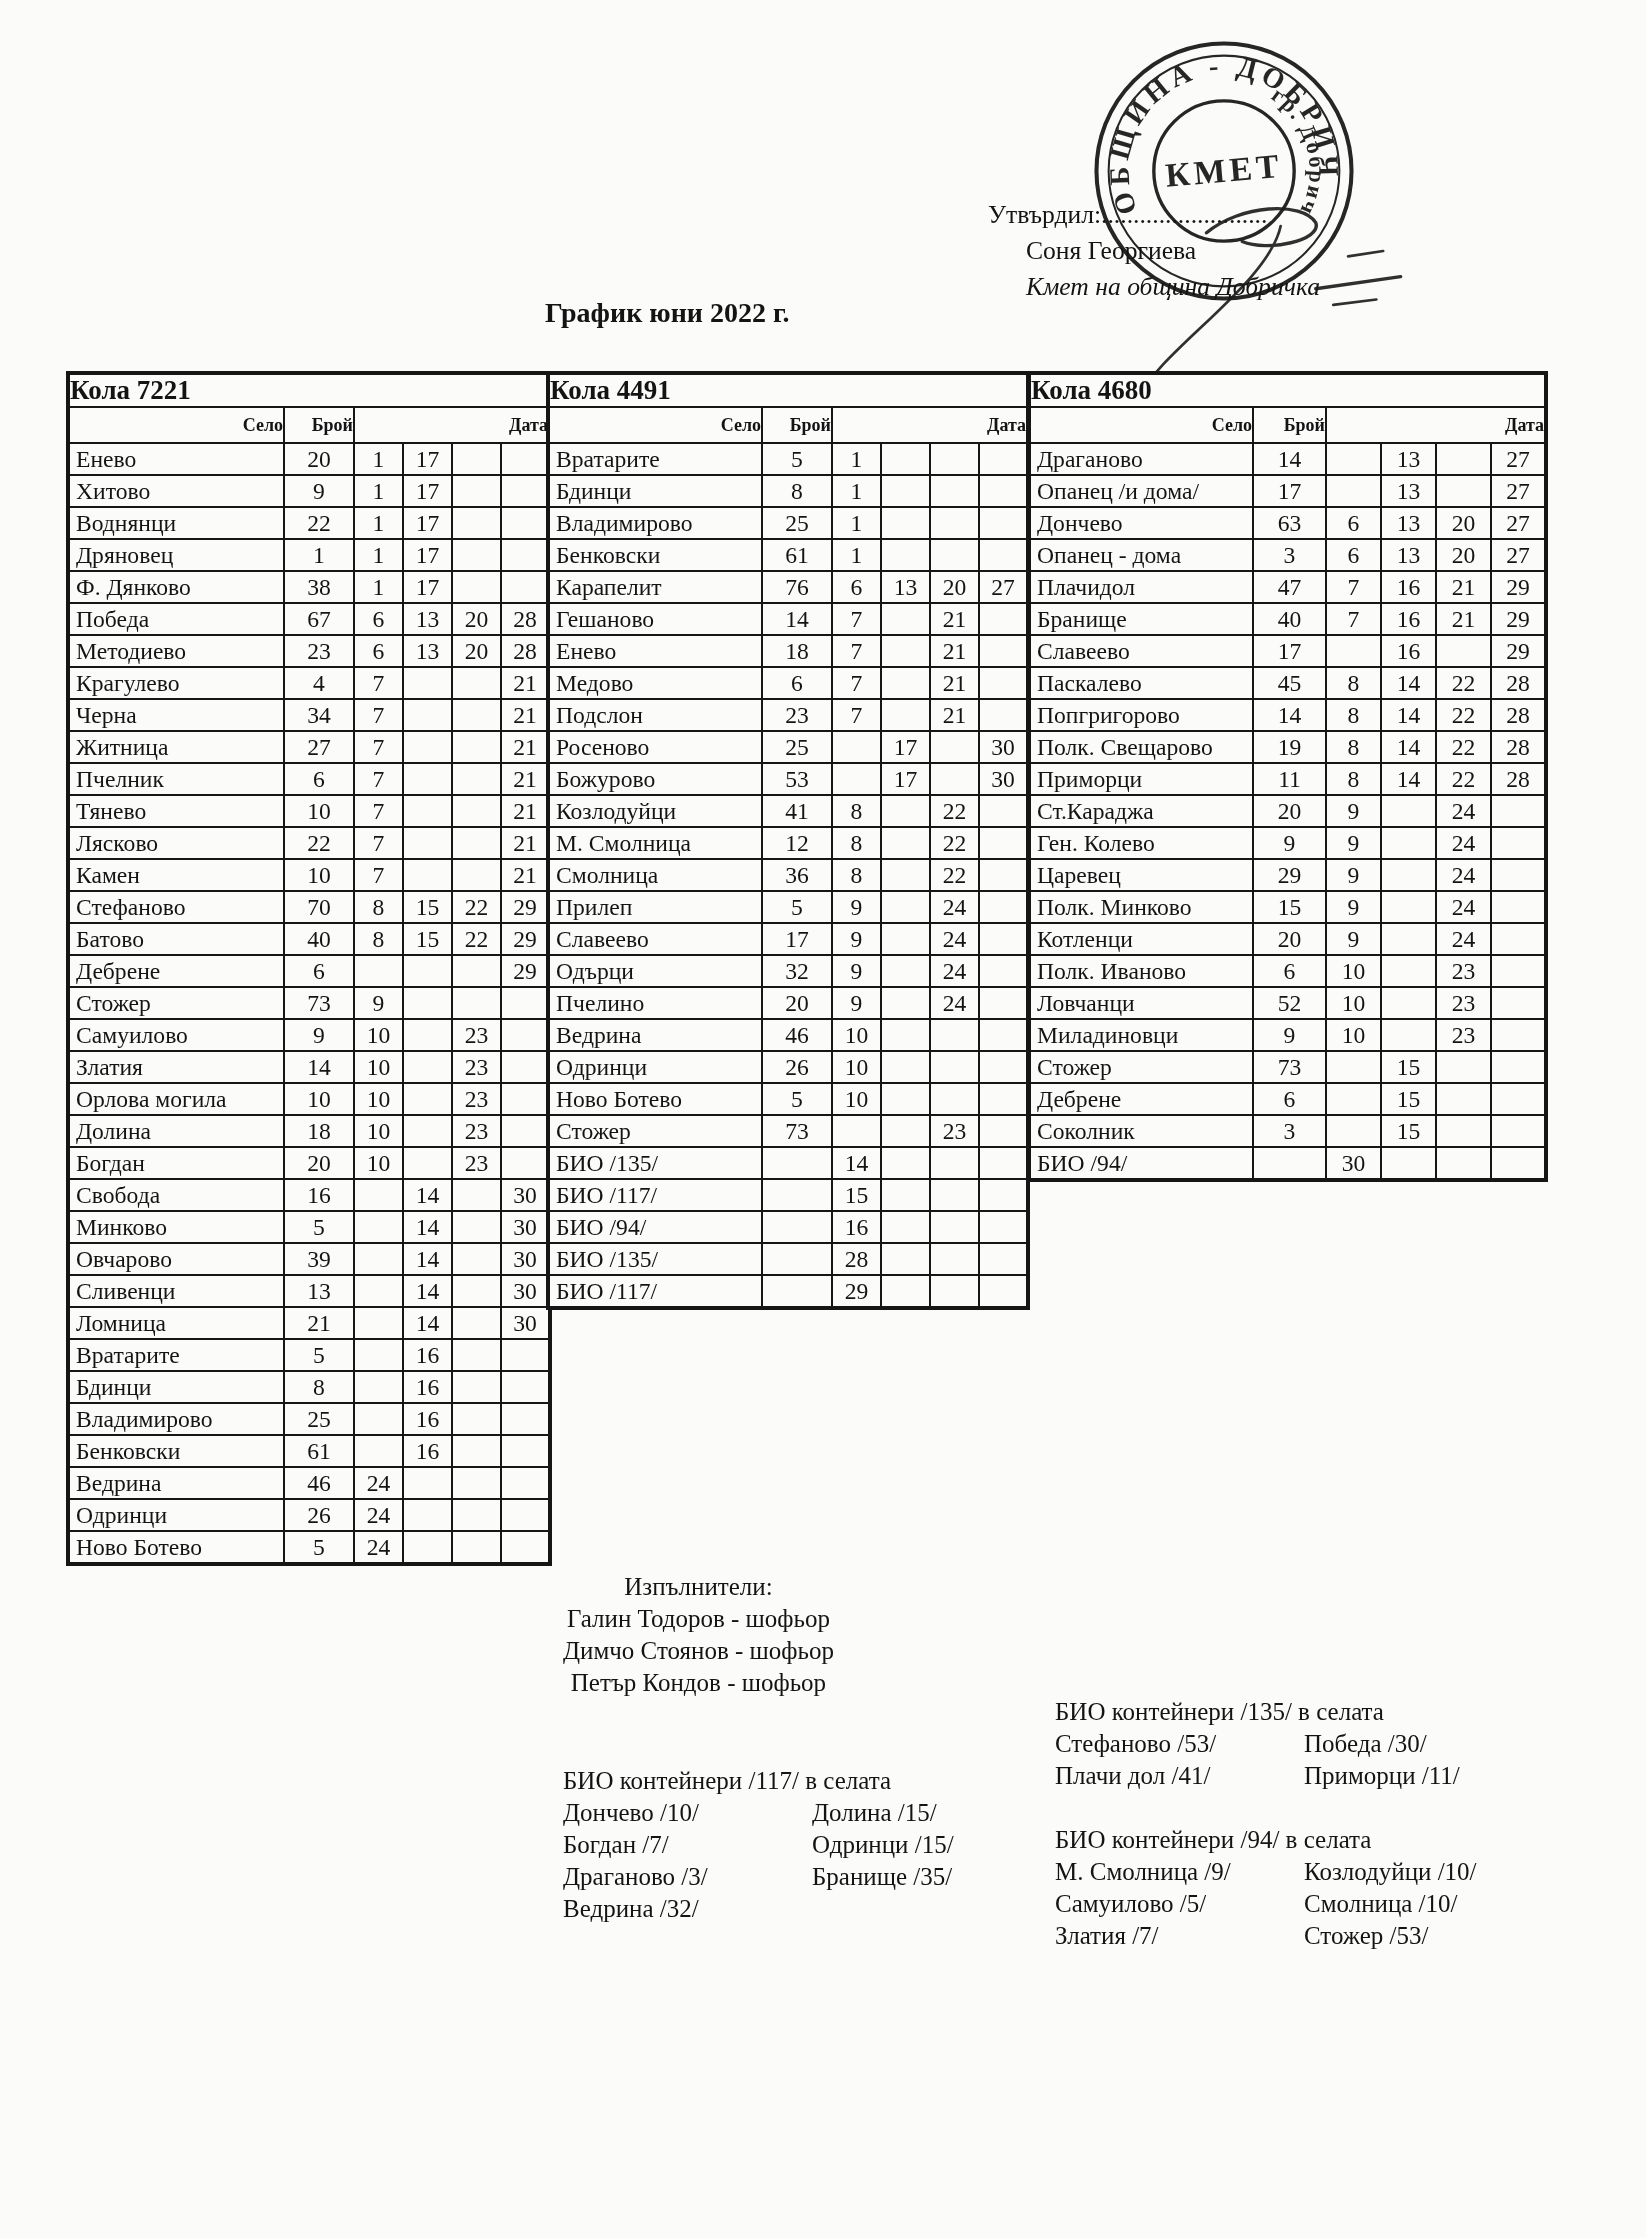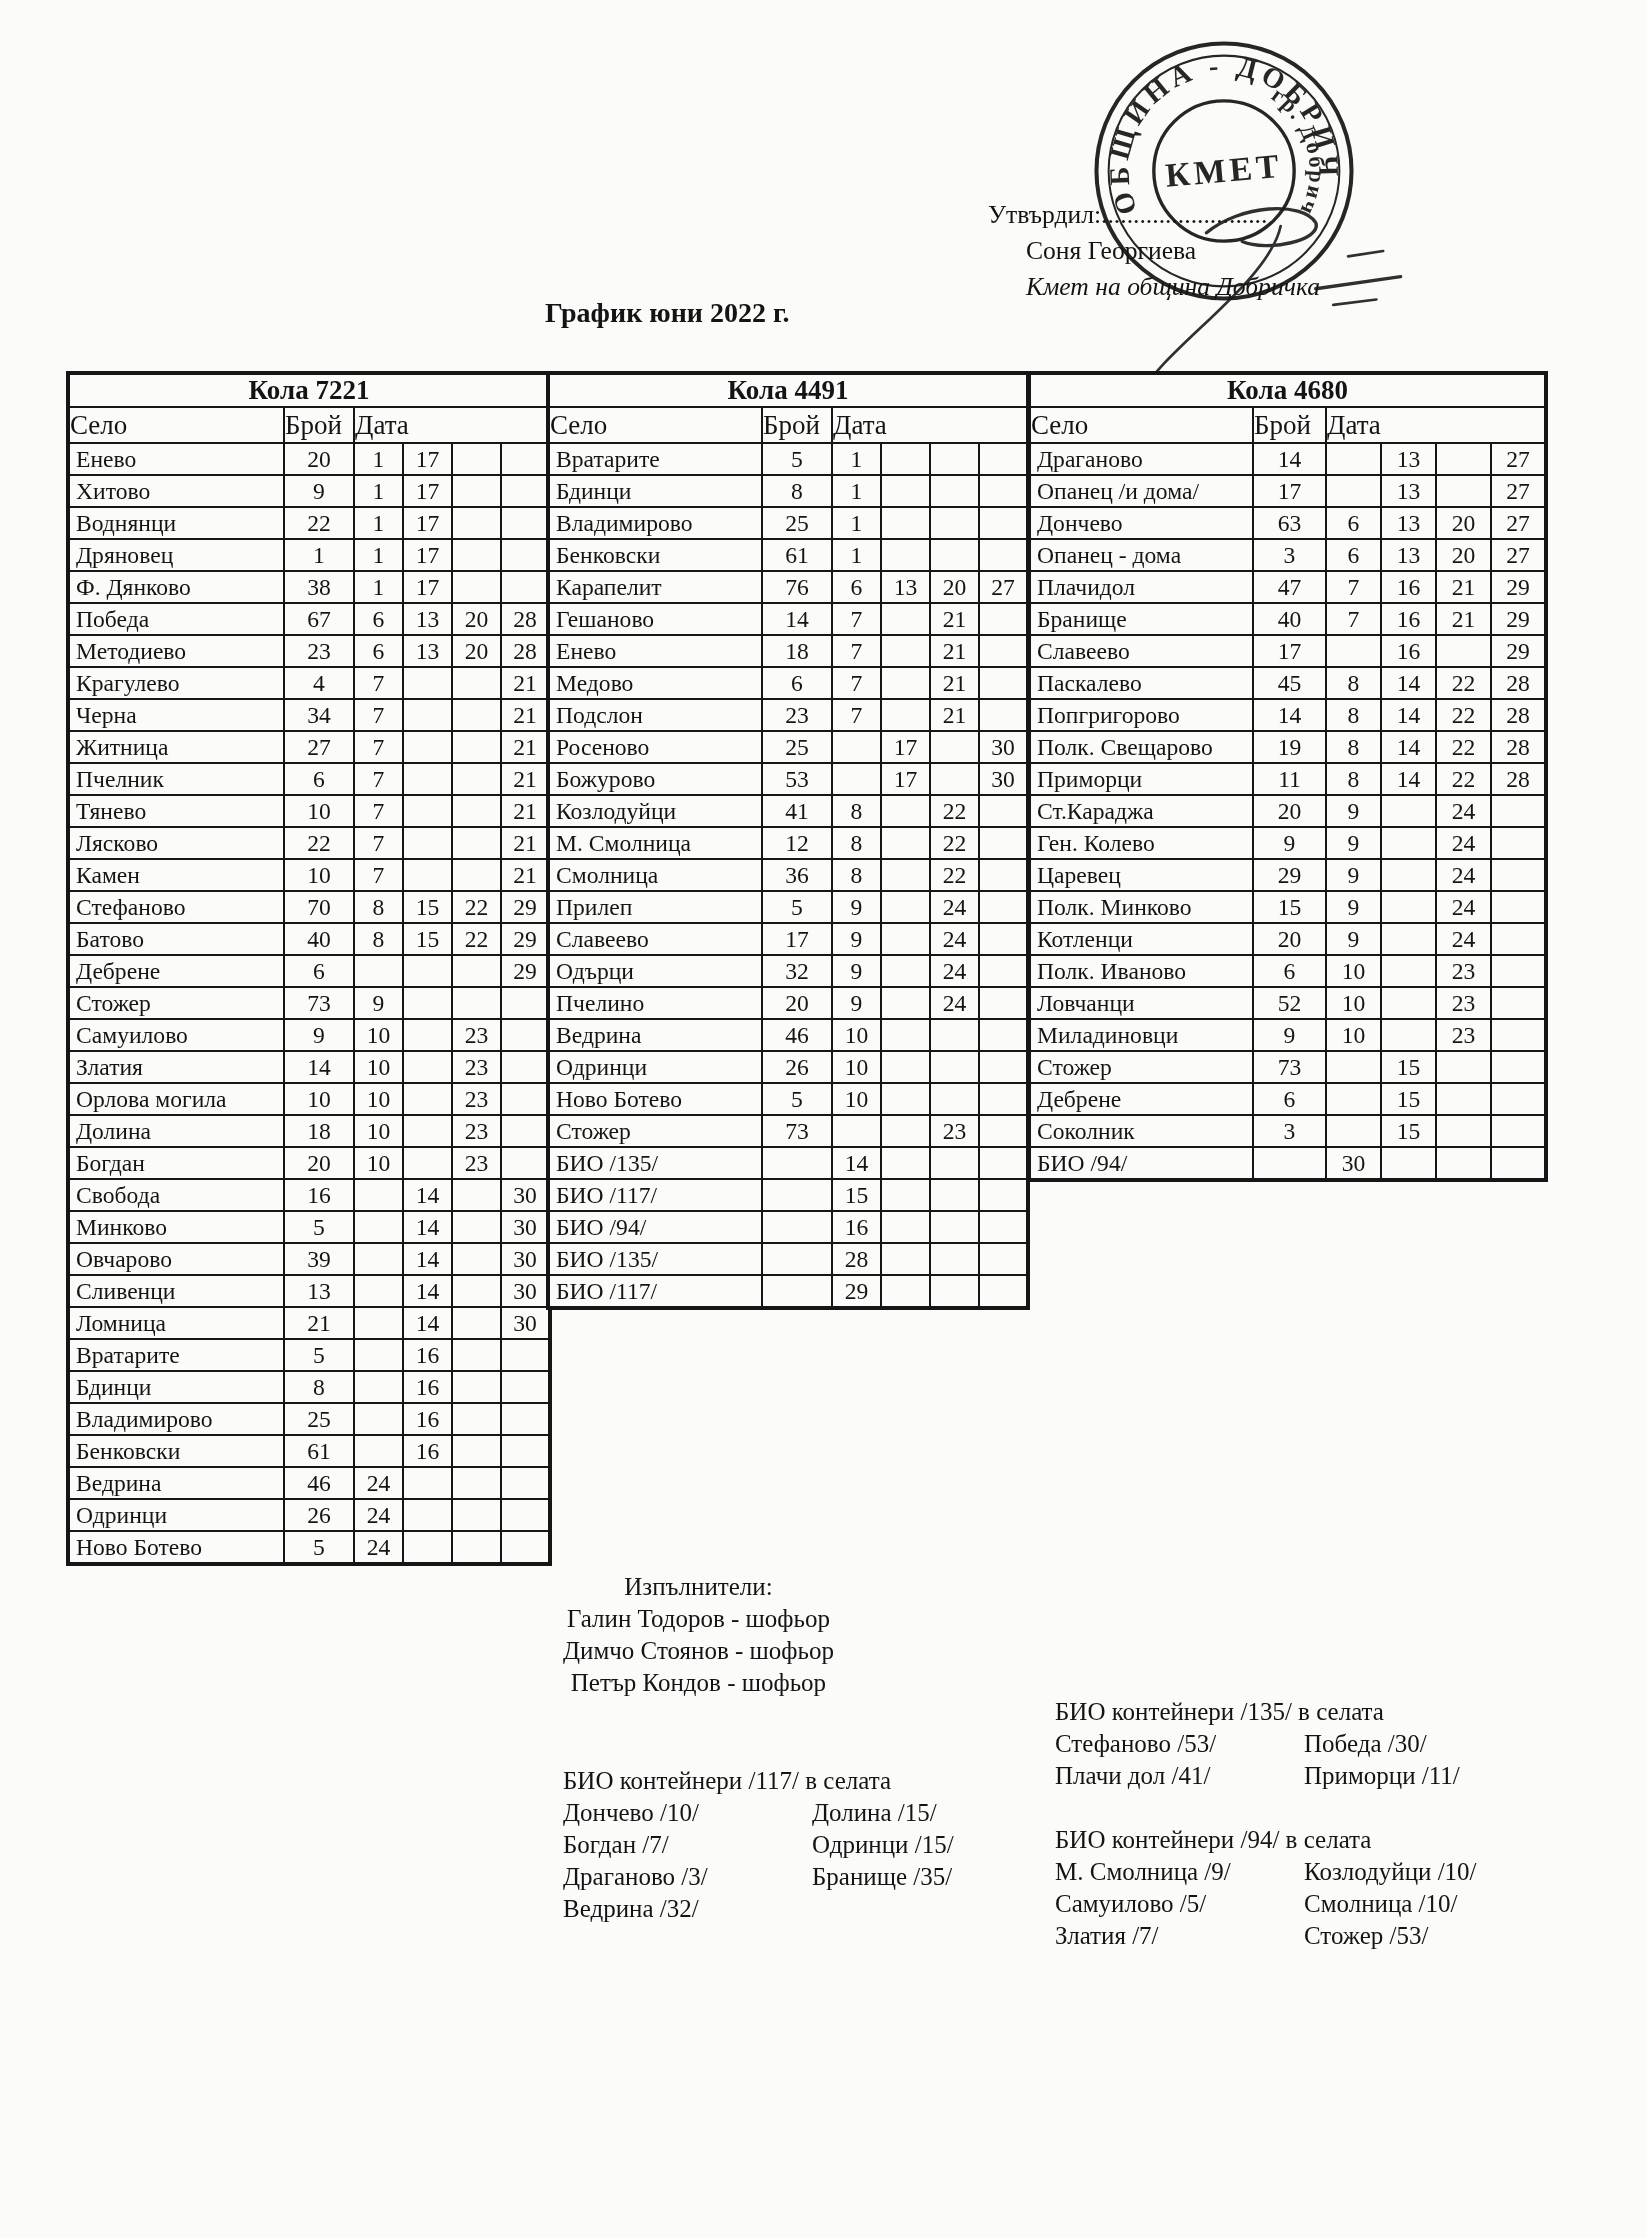--- a/index.html
+++ b/index.html
@@ -8,22 +8,22 @@
     font-family:"Liberation Serif","DejaVu Serif",serif;color:#141414;overflow:hidden;
   }
   
   table.doc-table{
     position:absolute;border-collapse:collapse;table-layout:fixed;
     border:4px solid #161616;background:#fbfbfa;
   }
   .doc-table th,.doc-table td{
     border:2px solid #161616;overflow:hidden;white-space:nowrap;padding:0;
   }
-  .doc-table tr.banner th{height:30px;font-size:27px;font-weight:bold;text-align:center;}
-  .doc-table tr.cols th{height:34px;font-size:27px;font-weight:normal;text-align:left;}
+  .doc-table tr.banner th{height:30px;font-size:27px;font-weight:bold;text-align:left;}
+  .doc-table tr.cols th{height:34px;font-size:18px;font-weight:bold;text-align:right;}
   .doc-table tbody td{height:30px;font-size:23.6px;line-height:30px;}
   .doc-table td.village{text-align:left;padding-left:6px;padding-right:2.7px;}
   .doc-table td.count,.doc-table td.date{text-align:center;}
   
   .tline{position:absolute;font-size:25.6px;white-space:nowrap;}
   .title{font-weight:bold;font-size:28px;}
   .italic{font-style:italic;}
   .tblock{position:absolute;font-size:25px;line-height:32px;white-space:nowrap;}
   .cols2{display:flex;}
   .cols2 .col-l{width:249px;}

